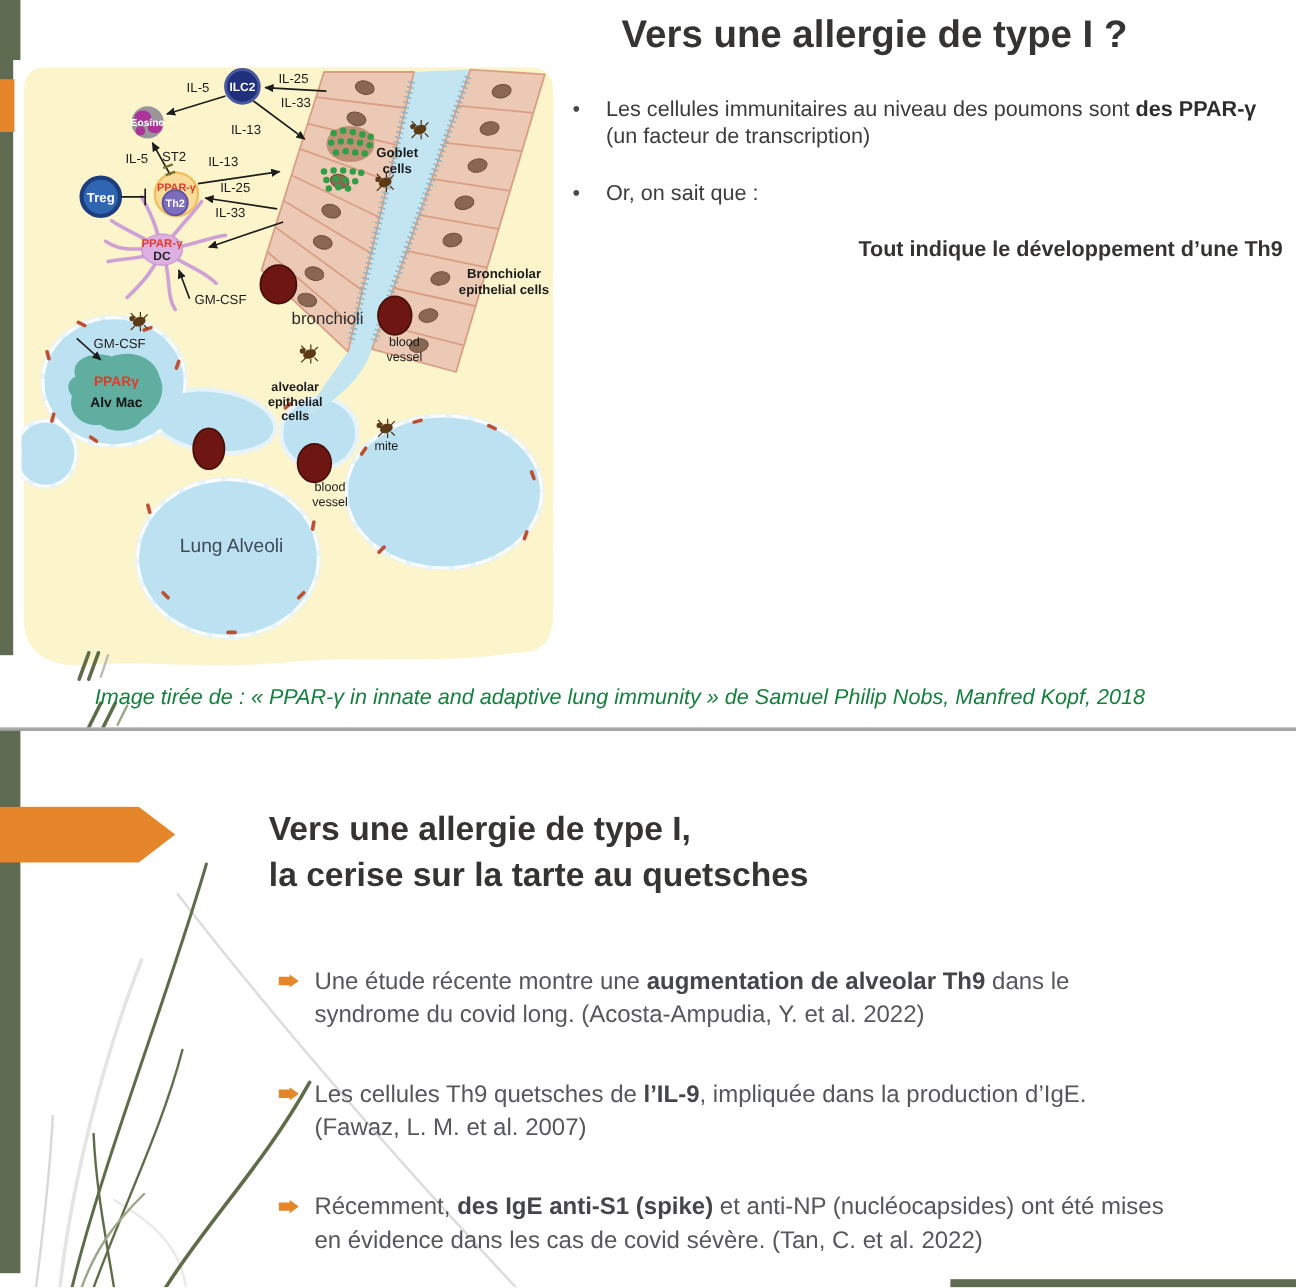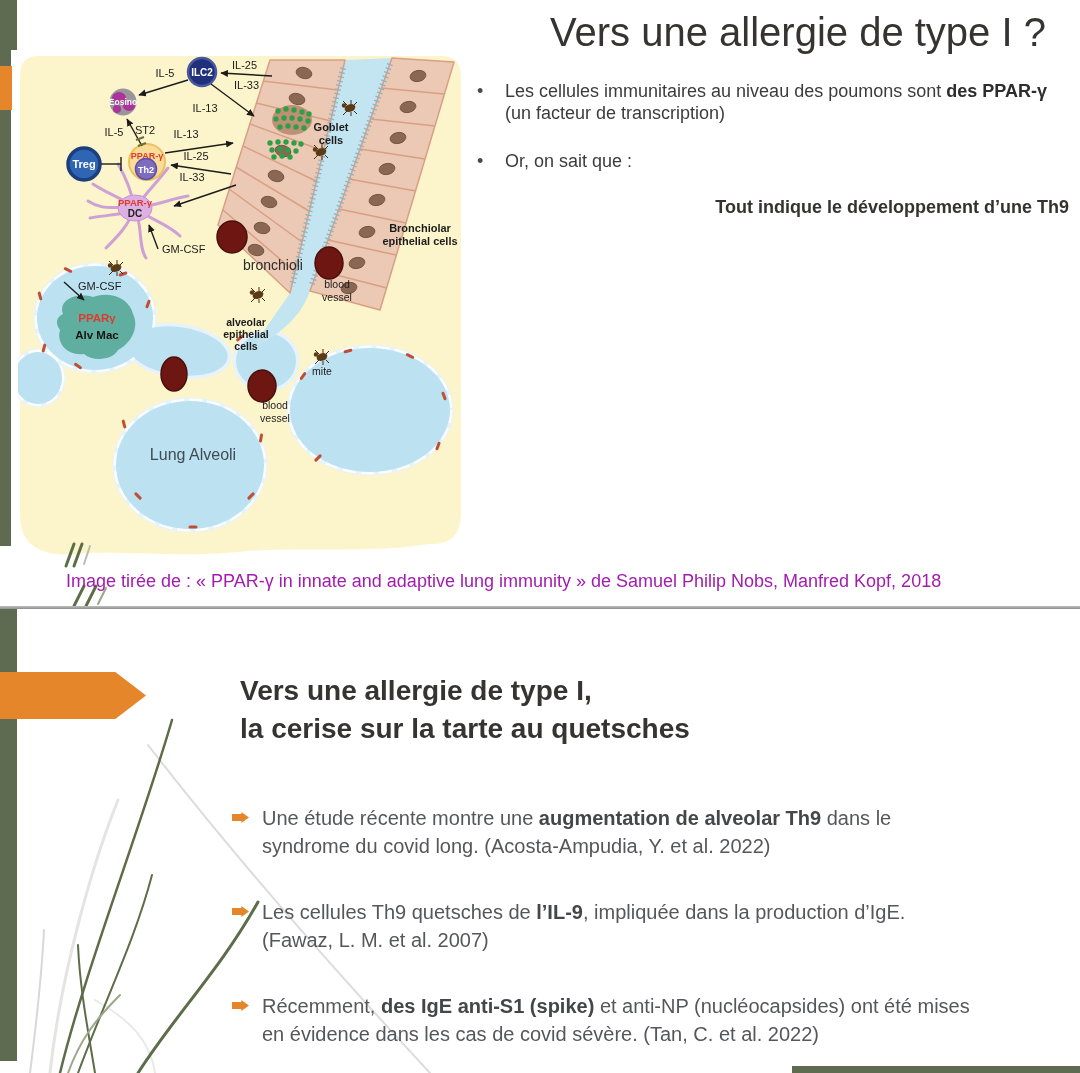--- a/index.html
+++ b/index.html
@@ -9,35 +9,35 @@
   .b{font-weight:700;text-align:center;}
 
   
   .bar-top{left:0;top:0;width:17px;height:50px;background:#5e6b50;}
   .bar-s1{left:0;top:50px;width:11px;height:496px;background:#5e6b50;}
   .orange-block{left:0;top:66px;width:12px;height:44px;background:#e5862b;}
   .bar-s2{left:0;top:609px;width:17px;height:452px;background:#5e6b50;}
   .bar-br{left:792px;top:1066px;width:288px;height:7px;background:#5e6b50;}
 
   
-  .s1-title{left:518px;top:10px;width:560px;font-size:40px;font-weight:400;color:#353432;text-align:center;}
+  .s1-title{left:518px;top:10px;width:560px;font-size:32px;font-weight:700;color:#353432;}
   .s1-body{left:463px;top:80px;width:606px;font-size:18px;line-height:22px;color:#3c3c3c;}
   .s1-body .b{color:#2d2d2d;}
   .s1-bullet{position:relative;padding-left:42px;}
   .s1-bullet .dot{position:absolute;left:14px;top:0;color:#4a4a4a;}
   .mb26{margin-bottom:26px;} .mb24{margin-bottom:24px;} .mb14{margin-bottom:14px;} .mb4{margin-bottom:4px;}
   .s1-para{text-indent:40px;}
   .s1-conclusion{font-weight:700;color:#343331;text-align:right;padding-left:24px;}
-  .caption{left:66px;top:571px;width:970px;font-size:18px;color:#a21caf;white-space:nowrap;}
+  .caption{left:79px;top:571px;width:970px;font-size:18px;color:#15803d;white-space:nowrap;font-style:italic;}
   .sep{left:0;top:606px;width:1080px;height:3px;background:linear-gradient(#bdbdbd,#8f8f8f);}
 
   
   .arrow-banner{left:0;top:672px;width:146px;height:47px;background:#e5862b;
                 clip-path:polygon(0 0,79% 0,100% 50%,79% 100%,0 100%);}
-  .s2-title{left:224px;top:672px;width:700px;font-size:28px;line-height:38px;font-weight:700;color:#353432;margin-left:16px;}
+  .s2-title{left:224px;top:672px;width:700px;font-size:28px;line-height:38px;font-weight:700;color:#353432;}
   .s2-list{left:232px;top:804px;width:745px;font-size:20px;line-height:28px;color:#56575a;}
   .s2-item{display:flex;margin-bottom:38px;}
   .s2-item .b{color:#454649;}
   .s2-marker{flex:0 0 17px;height:11px;margin:8px 13px 0 0;background:#e5862b;
              clip-path:polygon(0 18%,55% 18%,55% 0,100% 50%,55% 100%,55% 82%,0 82%);}
   .s2-text{flex:1;}
   svg text{font-family:"Liberation Sans",sans-serif;}
 </style>
 </head>
 <body>

